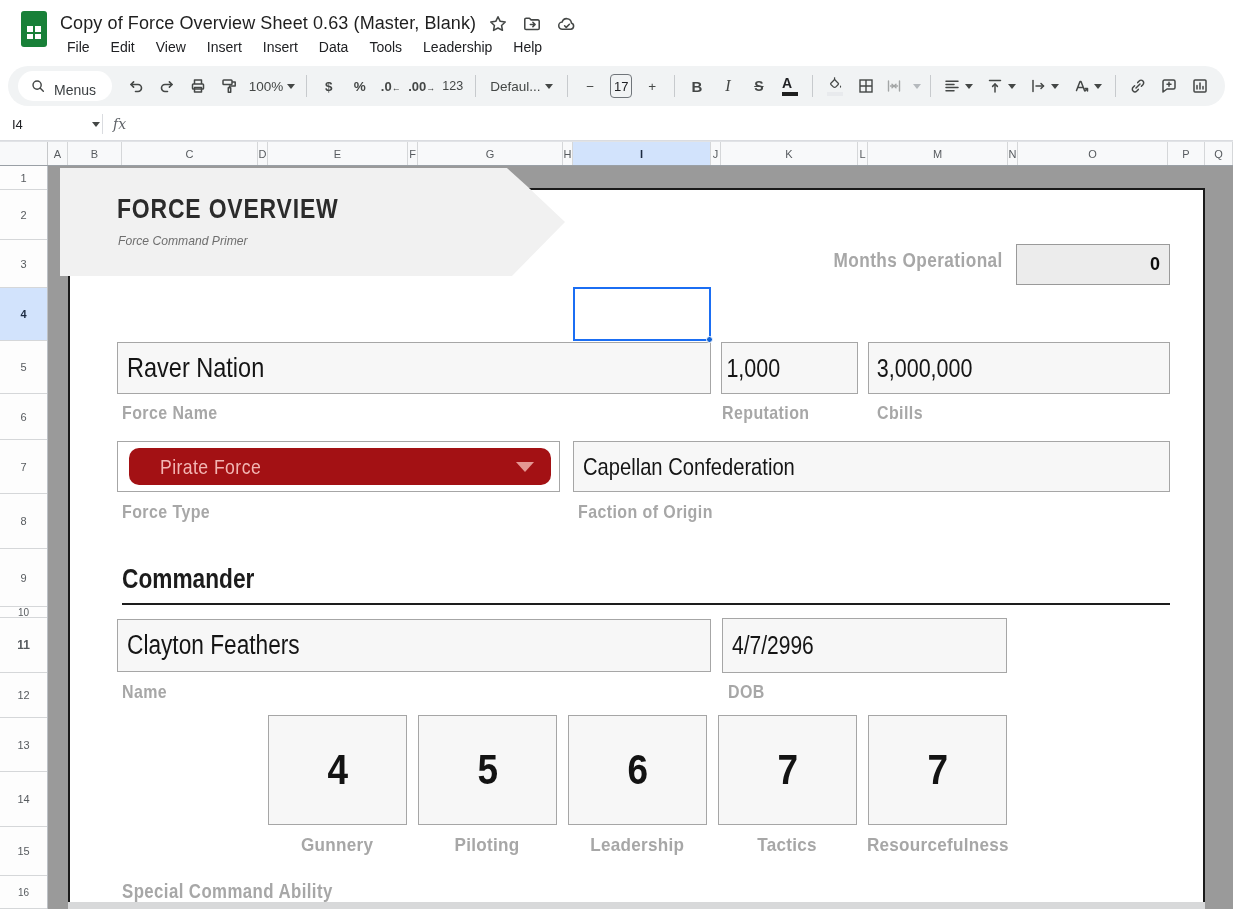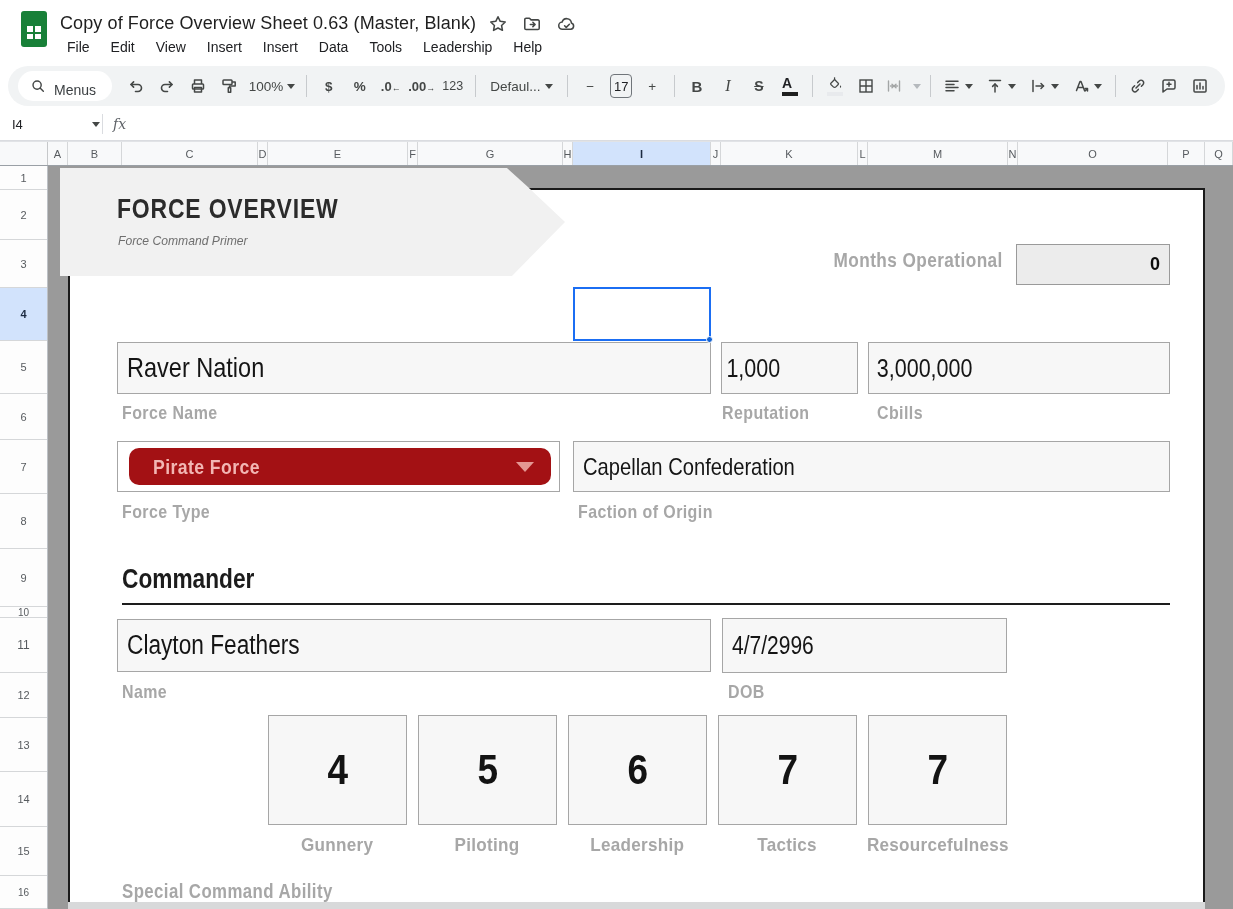--- a/index.html
+++ b/index.html
@@ -97,21 +97,21 @@
 
   .sel-cell { position:absolute; left:525px; top:121px; width:138px; height:54px;
               border:2px solid #1b6ef3; z-index:2; }
   .sel-handle { position:absolute; left:658px; top:170px; width:7px; height:7px; border-radius:50%;
                 background:#1464d4; border:1px solid #fff; z-index:2; }
 
   .type-cell { position:absolute; left:69px; top:275px; width:443px; height:51px; background:#fff;
                border:1.5px solid #a6a6a6; }
   .type-pill { position:absolute; left:11px; top:6px; width:422px; height:37px; background:#a31114;
                border-radius:10px; display:flex; align-items:center; }
-  .type-pill .pval { font-size:21px; font-weight:bold; color:#f2b6b3; margin-left:24px; letter-spacing:0.5px; }
+  .type-pill .pval { font-size:21px; font-weight:normal; color:#f2b6b3; margin-left:31px; letter-spacing:0.5px; }
   .pill-caret { position:absolute; right:17px; top:14px; width:0; height:0;
                 border-left:9px solid transparent; border-right:9px solid transparent;
                 border-top:10px solid #e49793; }
 
   .cmdr-h { position:absolute; left:74px; top:398px; font-size:27px; font-weight:bold; color:#1c1c1c; }
   .cmdr-rule { position:absolute; left:74px; top:437px; width:1048px; height:2px; background:#1d1d1d; }
 
   .stats { position:absolute; left:220px; top:549px; display:flex; gap:11px; }
   .stat { width:139px; display:flex; flex-direction:column; align-items:center; }
   .stat .sbox { width:100%; height:110px; background:#f7f7f7; border:1.5px solid #a6a6a6;
@@ -350,21 +350,21 @@
         <div class="rowh" style="height: 24px; font-size: 11px;">1</div>
         <div class="rowh" style="height: 50px; font-size: 11px;">2</div>
         <div class="rowh" style="height: 48px; font-size: 11px;">3</div>
         <div class="rowh sel" style="height: 53px; font-size: 11px;">4</div>
         <div class="rowh" style="height: 53px; font-size: 11px;">5</div>
         <div class="rowh" style="height: 46px; font-size: 11px;">6</div>
         <div class="rowh" style="height: 54px; font-size: 11px;">7</div>
         <div class="rowh" style="height: 55px; font-size: 11px;">8</div>
         <div class="rowh" style="height: 58px; font-size: 11px;">9</div>
         <div class="rowh" style="height: 11px; font-size: 10px;">10</div>
-        <div class="rowh" style="height: 55px; font-size: 12px;">11</div>
+        <div class="rowh" style="height: 55px; font-size: 12px; font-weight: bold;">11</div>
         <div class="rowh" style="height: 45px; font-size: 11px;">12</div>
         <div class="rowh" style="height: 54px; font-size: 11px;">13</div>
         <div class="rowh" style="height: 55px; font-size: 11px;">14</div>
         <div class="rowh" style="height: 49px; font-size: 11px;">15</div>
         <div class="rowh" style="height: 33px; font-size: 10px;">16</div>
       </div>
 
     <div class="canvas">
       <div class="page"></div>
       <div class="page-bottom-strip"></div>

